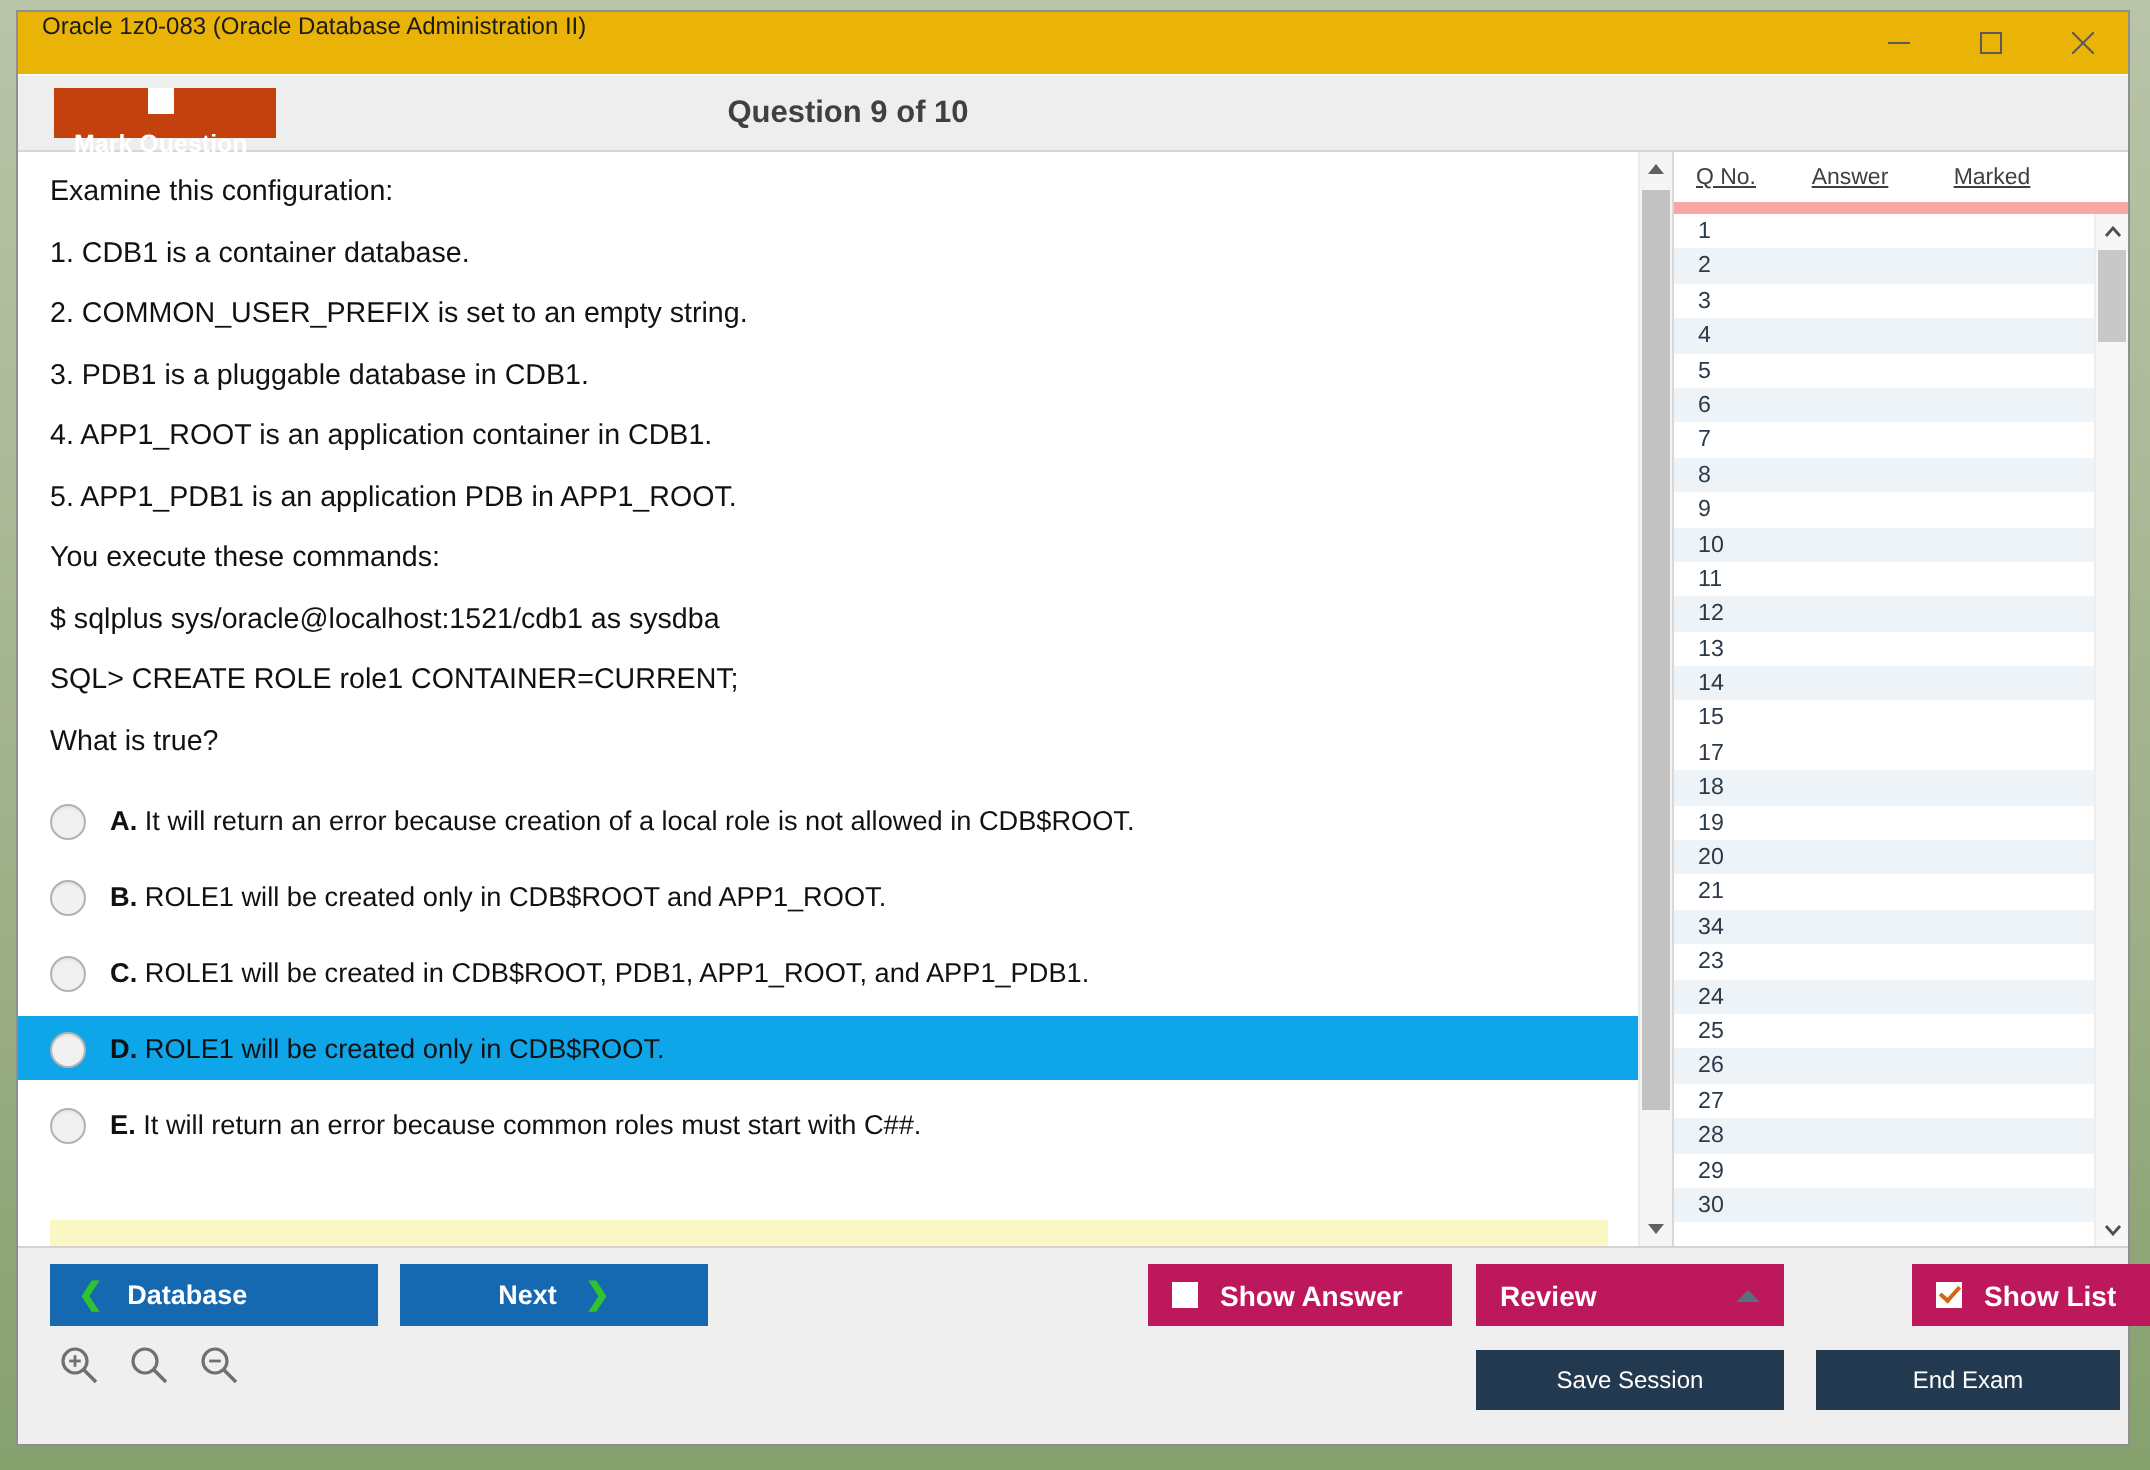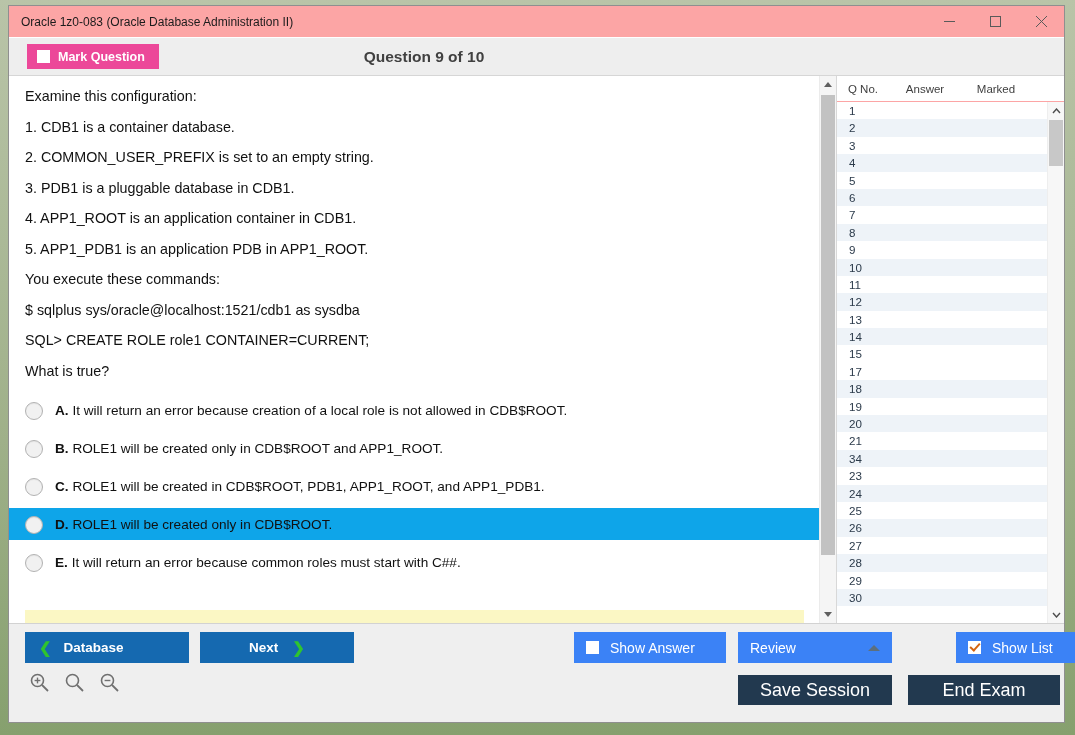--- a/index.html
+++ b/index.html
@@ -24,23 +24,23 @@
     height: 718px;
     background: #ffffff;
     border: 1px solid #8f8f8f;
     box-sizing: border-box;
     display: flex;
     flex-direction: column;
   }
   
   .titlebar {
     height: 31px;
-    background: #fca5a5;
-    display: flex;
-    align-items: center;
+    background: #eab308;
+    display: flex;
+    align-items: flex-start;
     flex: none;
     border-bottom: 1px solid #ffffff;
   }
   .title-text {
     font-size: 12px;
     color: #1b1b1b;
     padding-left: 12px;
     white-space: nowrap;
   }
   .win-controls {
@@ -64,31 +64,32 @@
     background: #eeeeee;
     border-bottom: 1px solid #d6d6d6;
     display: flex;
     align-items: center;
     position: relative;
     flex: none;
   }
   .mark-btn {
     margin-left: 18px;
     height: 25px;
-    background: #ec4899;
+    background: #c2410c;
     color: #ffffff;
     font-size: 12.5px;
     font-weight: bold;
     display: flex;
     align-items: center;
     gap: 8px;
     padding: 0 14px 0 10px;
     border: none;
     cursor: pointer;
     font-family: "Liberation Sans", sans-serif;
+    flex-direction: column;
   }
   .cb {
     width: 13px;
     height: 13px;
     background: #ffffff;
     display: inline-block;
     flex: none;
     position: relative;
   }
   .cb.checked::after {
@@ -209,22 +210,23 @@
     border-left: 1px solid #d8d8d8;
     display: flex;
     flex-direction: column;
     min-width: 0;
   }
   .list-head {
     display: flex;
     font-size: 11.5px;
     color: #3f3f3f;
     padding: 7px 16px 6px 0;
-    border-bottom: 1px solid #fca5a5;
+    border-bottom: 6px solid #fca5a5;
     flex: none;
+    text-decoration: underline;
   }
   .list-head .col { text-align: center; }
   .col.qno { width: 52px; }
   .col.ans { width: 72px; }
   .col.mrk { width: 70px; }
   .list-rows {
     position: relative;
     flex: 1 1 auto;
     overflow: hidden;
   }
@@ -274,22 +276,22 @@
     font-size: 13.5px;
     font-weight: bold;
     color: #ffffff;
     border: none;
     cursor: pointer;
     display: flex;
     align-items: center;
     box-sizing: border-box;
   }
   .btn.blue { background: #1569b0; }
-  .btn.orange { background: #3b82f6; font-weight: normal; }
-  .btn.navy { background: #22394f; justify-content: center; font-weight: normal; font-size: 18px;}
+  .btn.orange { background: #be185d; font-weight: bold; }
+  .btn.navy { background: #22394f; justify-content: center; font-weight: normal; font-size: 12px;}
   .chev {
     color: #2fc42f;
     font-size: 15px;
     font-weight: bold;
     line-height: 1;
   }
   .btn-prev {
     left: 16px; top: 8px; width: 164px; height: 31px;
     padding-left: 14px; gap: 12px;
   }

